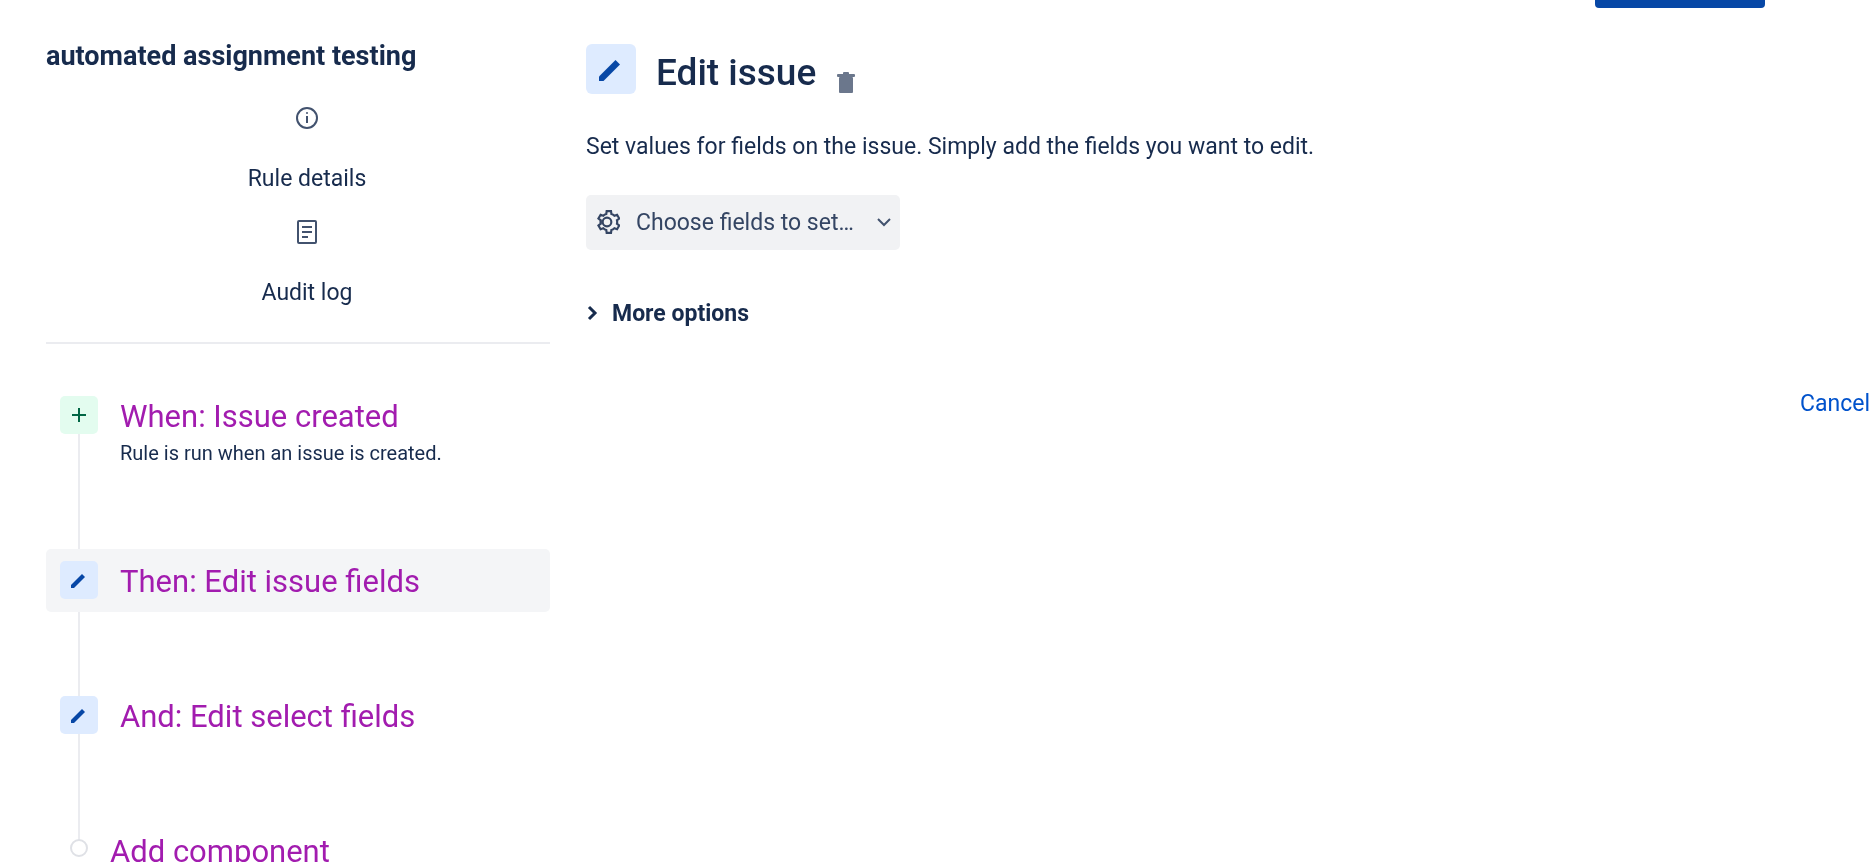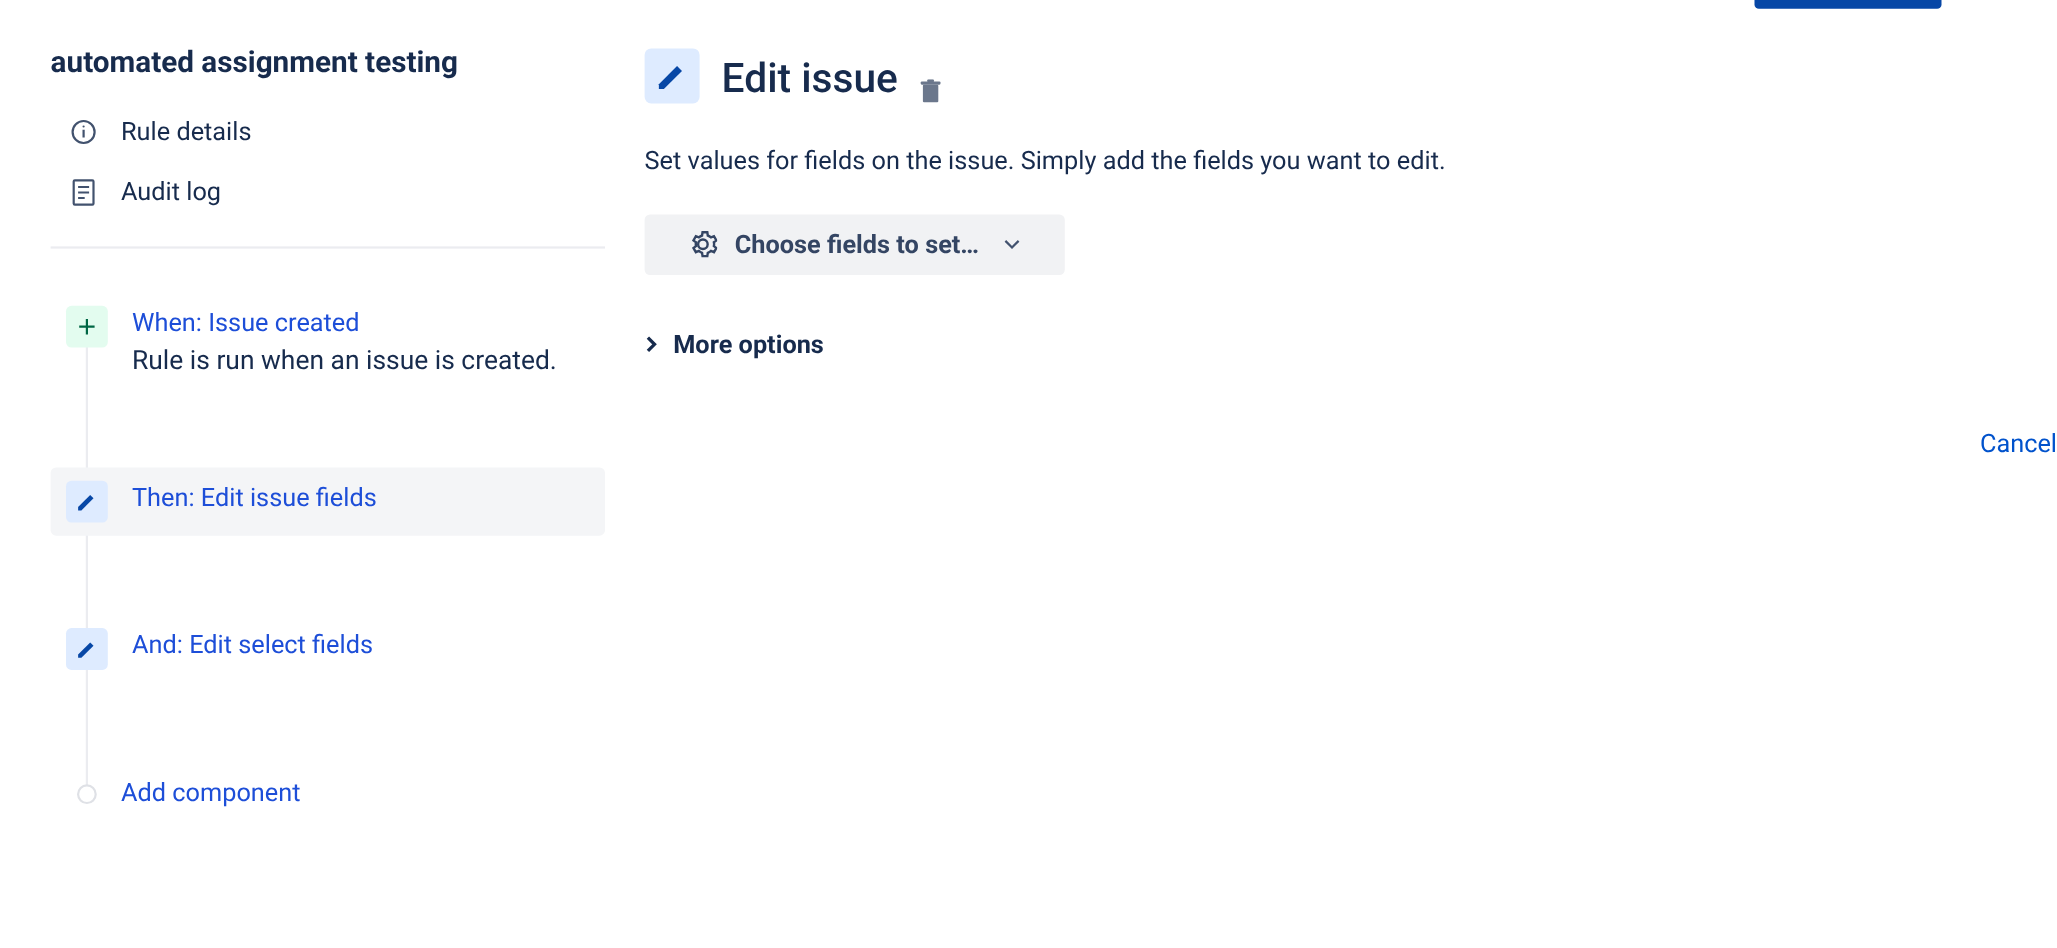--- a/index.html
+++ b/index.html
@@ -32,23 +32,24 @@
   }
   .rule-title {
     font-weight: 700;
     font-size: 27px;
     color: #172B4D;
     margin-bottom: 34px;
   }
   .nav-item {
     display: flex;
     align-items: center;
-    gap: 22px;
+    gap: 35px;
     padding: 0 0 28px 18px;
     cursor: pointer;
+    flex-direction: column;
   }
   .nav-icon {
     width: 24px;
     height: 24px;
     display: flex;
     align-items: center;
     justify-content: center;
     color: #42526E;
   }
   .nav-label {
@@ -97,25 +98,25 @@
     background: #fff;
     border: 2px solid #DFE1E6;
     border-radius: 50%;
     width: 18px;
     height: 18px;
     margin-left: 10px;
     margin-top: 8px;
   }
   .step-content { padding-top: 2px; }
   .step-title {
-    font-size: 23px;
-    color: #1d4ed8;
+    font-size: 31px;
+    color: #a21caf;
   }
   .step-sub {
-    font-size: 24px;
+    font-size: 20px;
     color: #172B4D;
     margin-top: 6px;
   }
   .add-component { margin-bottom: 0; }
   .right-panel {
     flex: 1;
     padding: 44px 0 0 26px;
     position: relative;
   }
   .panel-header {
@@ -155,23 +156,23 @@
     color: #0052CC;
     background: #B3D4FF;
     padding: 2px 0;
   }
   .choose-fields {
     display: inline-flex;
     align-items: center;
     gap: 16px;
     background: #F1F2F4;
     border-radius: 5px;
-    padding: 14px 40px;
-    font-size: 23px;
-    font-weight: 700;
+    padding: 14px 8px;
+    font-size: 23px;
+    font-weight: 400;
     color: #344563;
     cursor: pointer;
     margin-bottom: 50px;
   }
   .gear-icon { color: #344563; display:flex; }
   .chevron { color: #42526E; margin-left: 6px; }
   .more-options {
     display: flex;
     align-items: center;
     gap: 14px;

